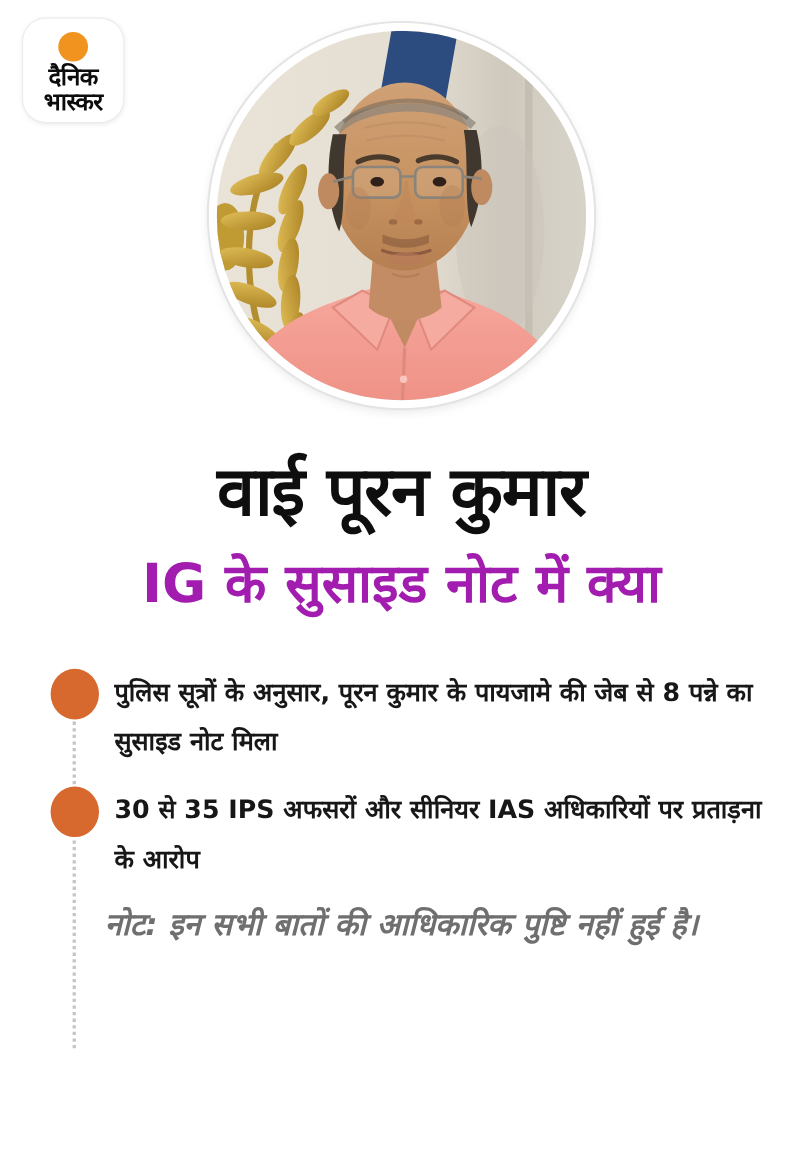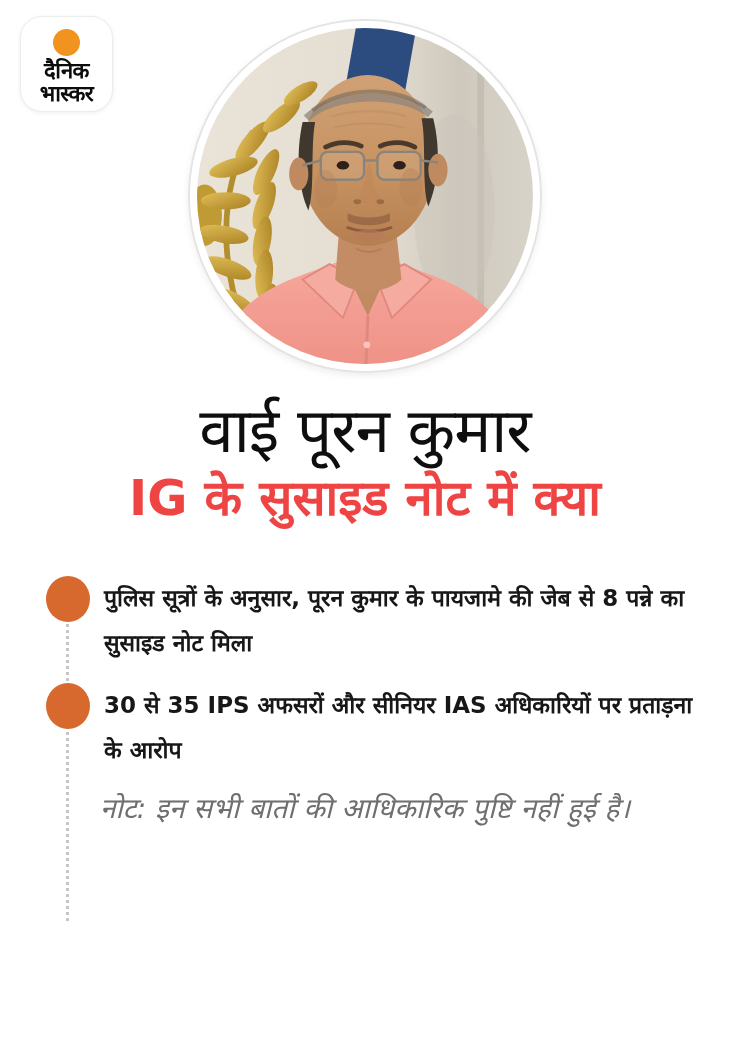--- a/index.html
+++ b/index.html
@@ -17,32 +17,32 @@
   .logo-text{font-weight:bold;font-size:22px;line-height:1.04;color:#0c0c0c;letter-spacing:-.5px;}
   
   .photo-wrap{
     position:absolute;left:190px;top:21px;width:336px;height:336px;border-radius:50%;
     border:7px solid #fff;overflow:hidden;
     box-shadow:0 0 0 2px #e4e4e4, 0 3px 10px rgba(0,0,0,.10);
   }
   .photo-wrap svg{display:block;width:100%;height:100%;}
   
   .content{position:absolute;left:0;top:394px;width:730px;}
-  .title{margin:0;text-align:center;font-size:62px;line-height:74px;font-weight:400;
+  .title{margin:16px;text-align:center;font-size:62px;line-height:74px;font-weight:700;
          color:#0e0e0e;letter-spacing:-1px;}
-  .subtitle{margin:0;text-align:center;font-size:49px;line-height:62px;font-weight:800;color:#ef4444;}
+  .subtitle{margin:0;text-align:center;font-size:49px;line-height:62px;font-weight:800;color:#a21caf;}
   
   .bullets{position:relative;margin:46px 24px 0 46px;}
   .connector{position:absolute;left:20px;top:24px;height:321px;border-left:3px dotted #c6c6c6;z-index:1;}
   .bullet{display:flex;align-items:flex-start;margin-bottom:17px;min-height:90px;}
   .dot{flex:0 0 auto;width:44px;height:46px;border-radius:50%;background:#d8692e;position:relative;z-index:2;}
   .btext{margin:0 0 0 14px;font-size:23px;line-height:45px;font-weight:600;color:#171717;max-width:606px;}
   
   .note{margin:6px 0 0;text-align:center;font-style:italic;font-size:28px;line-height:38px;
-        font-weight:400;color:#6f6f6f;}
+        font-weight:700;color:#6f6f6f;}
 </style>
 </head>
 <body>
 
 <div class="canvas">
 
   <div class="logo">
     <div class="logo-dot"></div>
     <div class="logo-text">दैनिक</div>
     <div class="logo-text">भास्कर</div>

